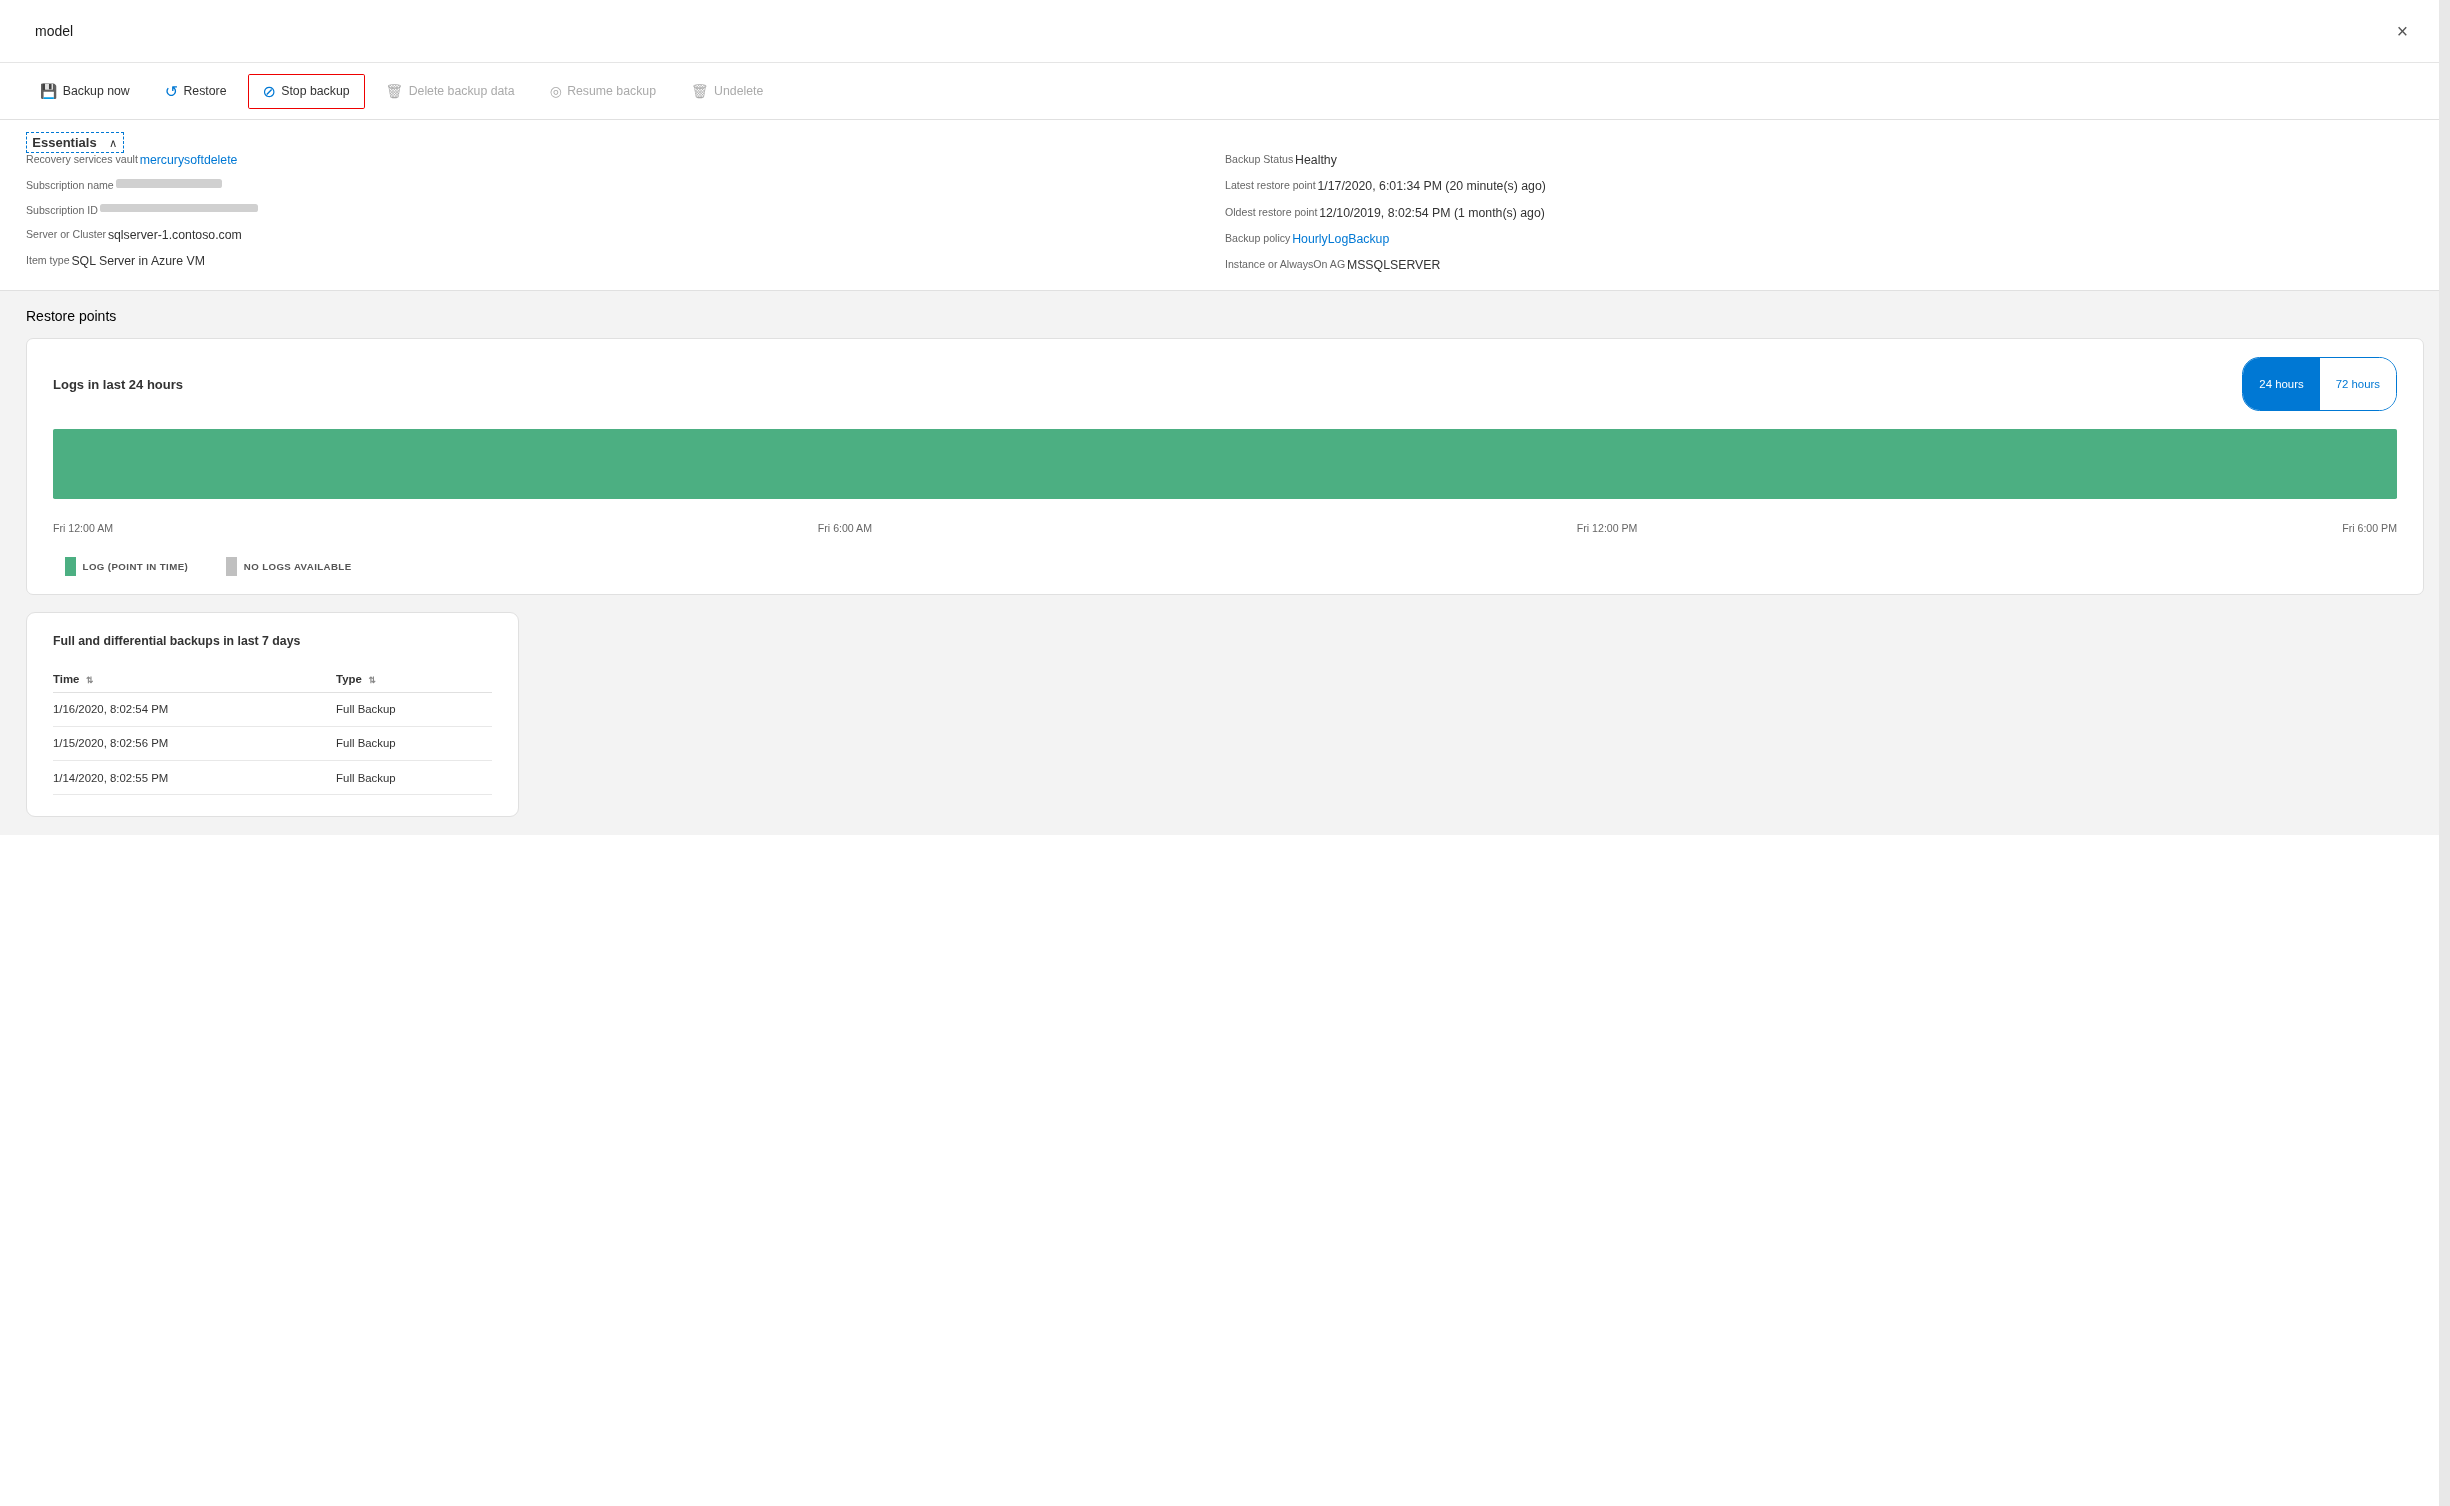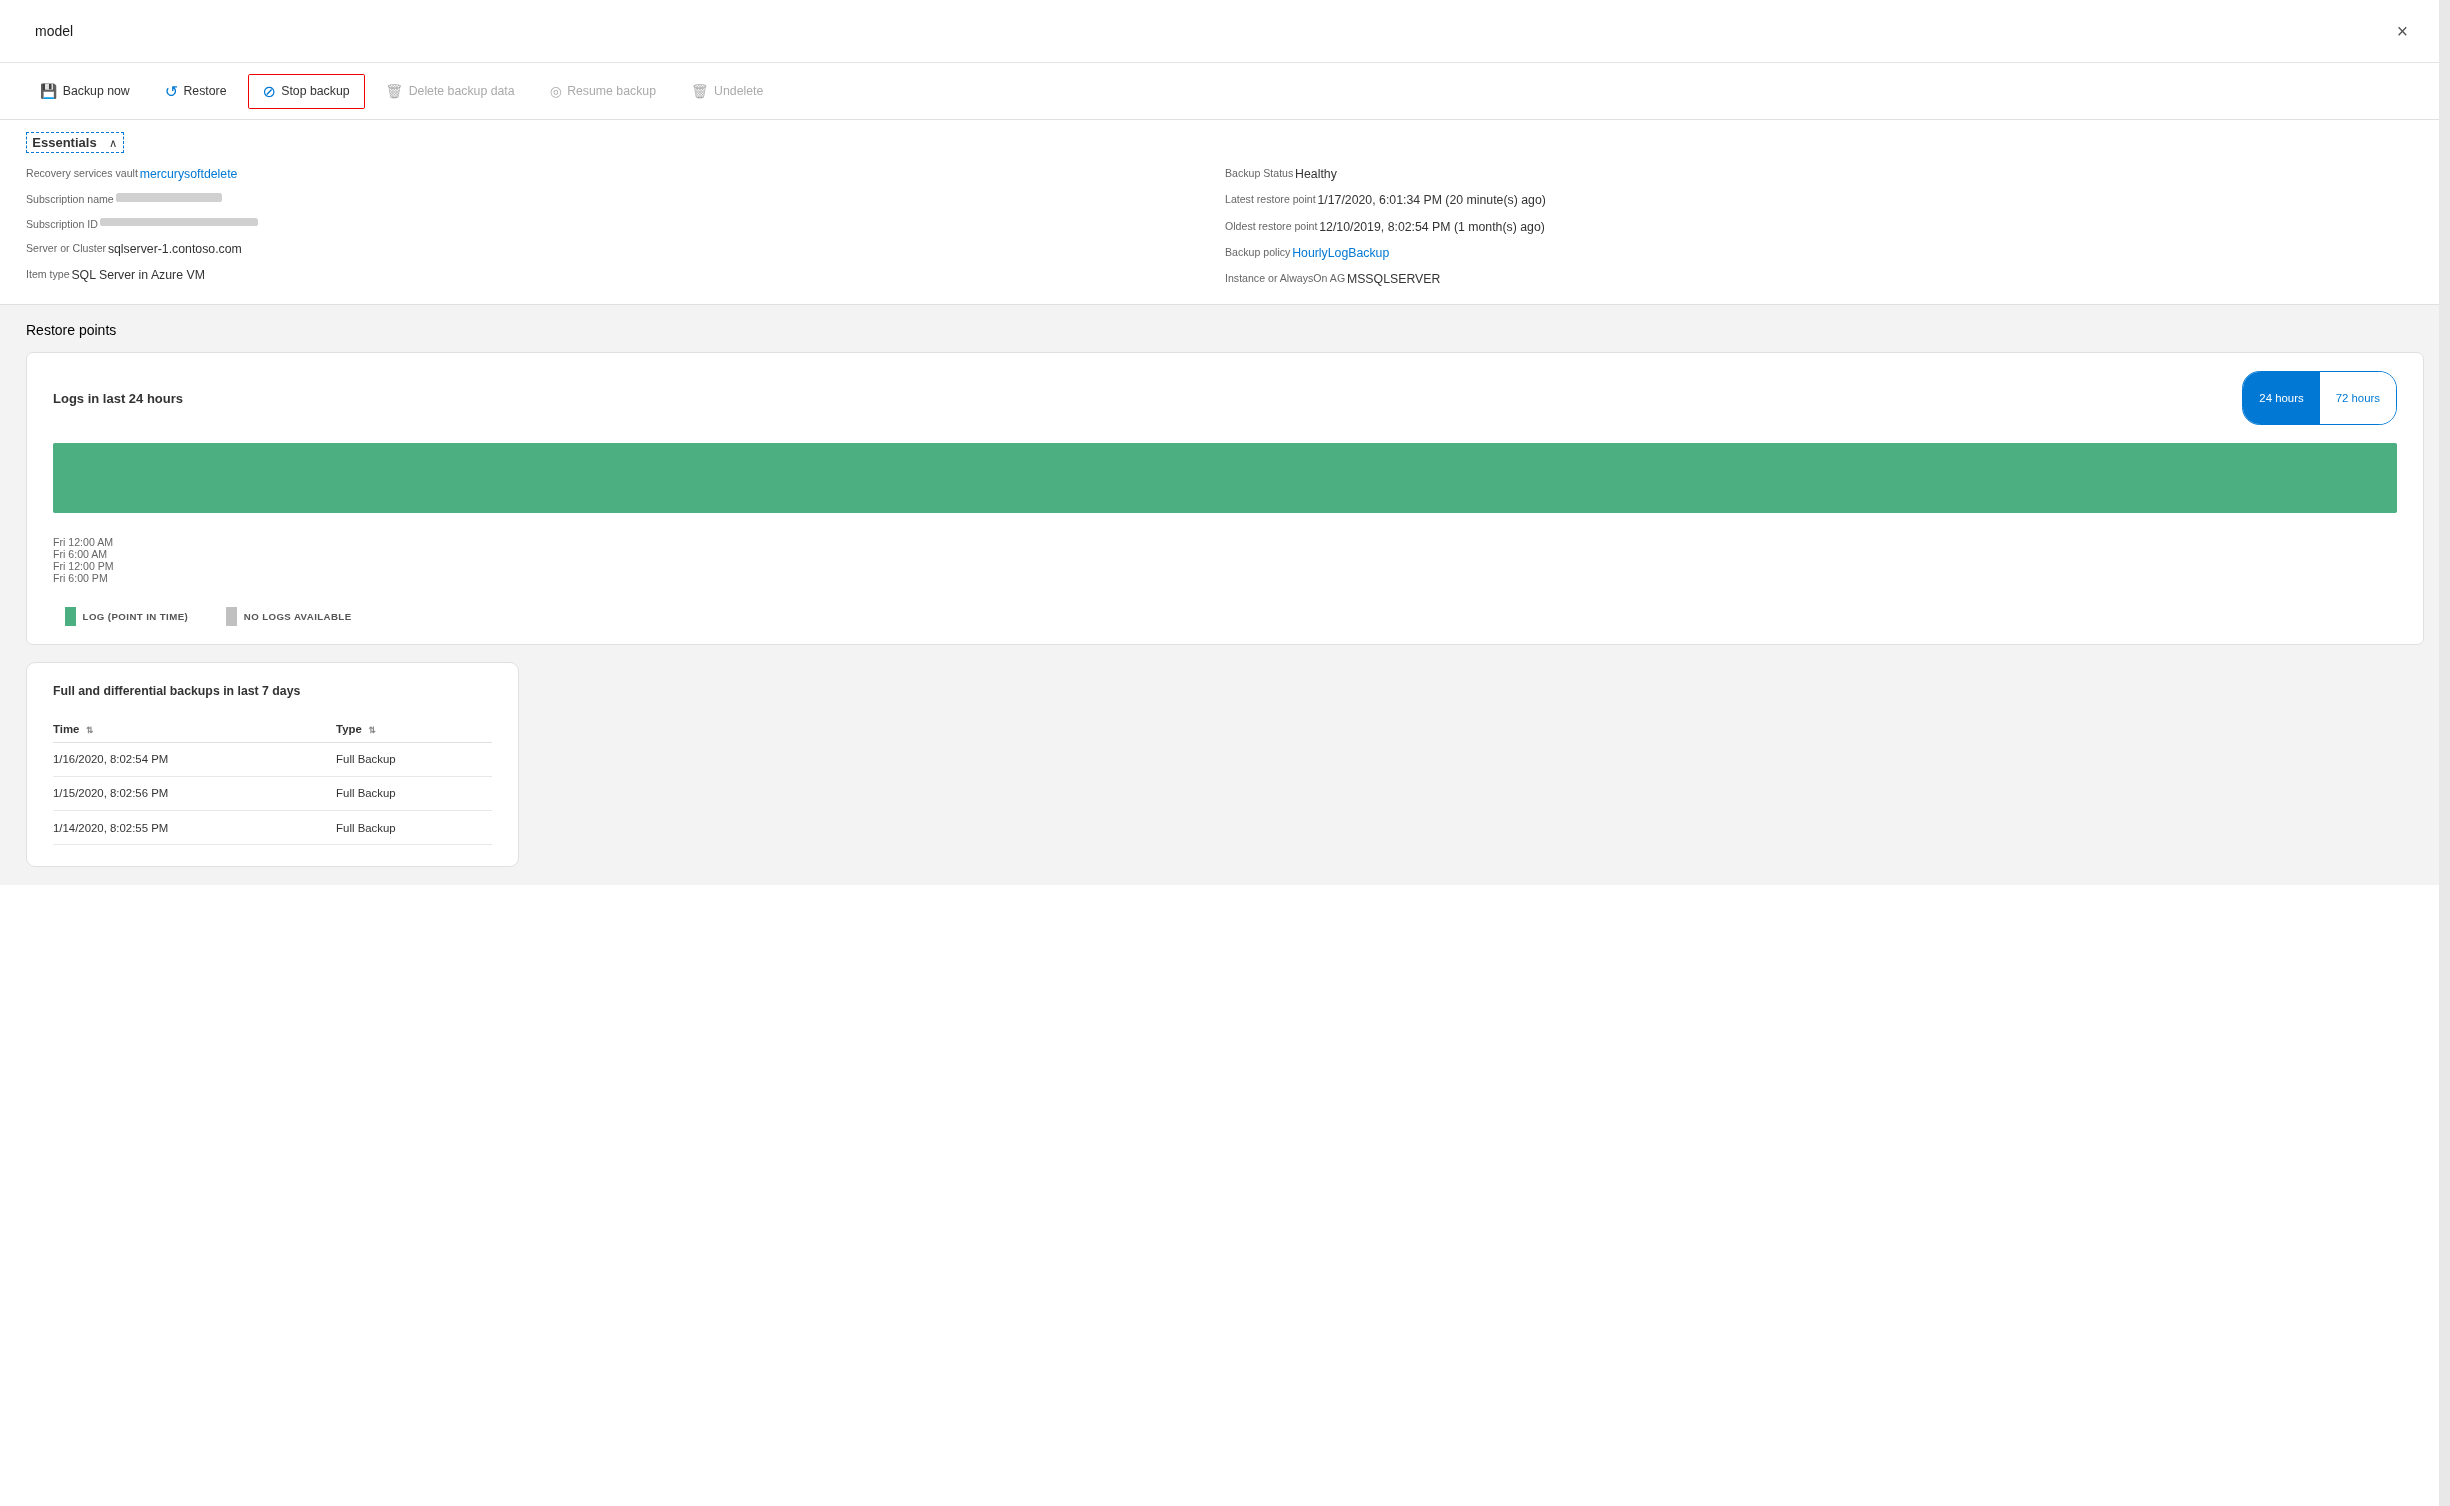--- a/index.html
+++ b/index.html
@@ -76,21 +76,20 @@
     .essentials-section {
       padding: 12.3px 26px 0 26px;
       border-bottom: 0.9px solid #e0e0e0;
       background: #fff;
     }
 
     .essentials-header {
       display: flex;
       align-items: center;
       gap: 7px;
-      margin-bottom: 14px;
       cursor: pointer;
     }
 
     .essentials-header-label {
       font-size: 13px;
       font-weight: 600;
       color: #333;
     }
 
     .essentials-grid {
@@ -203,21 +202,20 @@
       background: #4caf82;
       border-radius: 1.8px;
     }
 
     .chart-x-labels {
       display: flex;
       justify-content: space-between;
       padding: 5.3px 0 14px 0;
       font-size: 10.6px;
       color: #666;
-      flex-direction: column;
     }
 
     .chart-legend {
       display: flex;
       align-items: center;
       gap: 26px;
       margin-top: 8.8px;
     }
 
     .legend-item {

